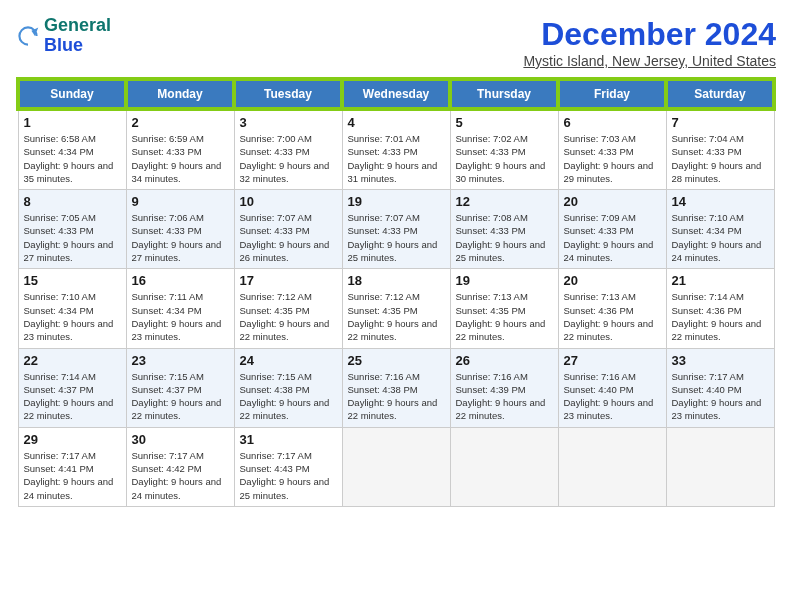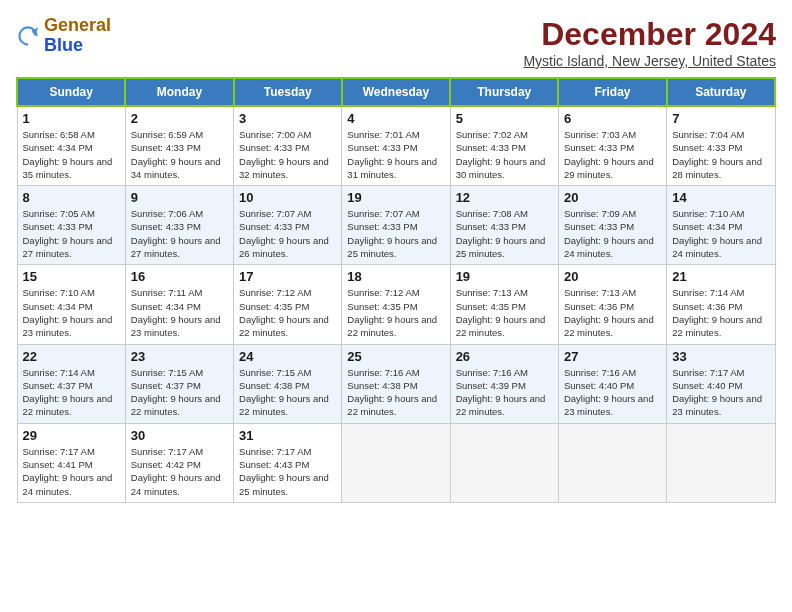--- a/index.html
+++ b/index.html
@@ -21,52 +21,52 @@
       align-items: center;
       gap: 4px;
     }
     .logo-text {
       font-size: 18px;
       font-weight: bold;
       color: #1a1a1a;
       line-height: 1.1;
     }
     .logo-text span {
-      color: #a16207;
+      color: #0f766e;
     }
     .logo-icon {
       width: 24px;
       height: 24px;
     }
     .title-area {
       text-align: right;
     }
     .month-title {
       font-size: 32px;
       font-weight: bold;
-      color: #7f1d1d;
+      color: #1d4ed8;
     }
     .location {
       font-size: 14px;
       color: #444;
       text-decoration: underline;
     }
     .calendar {
       width: 100%;
       border-collapse: collapse;
       font-size: 10.5px;
     }
     .calendar th {
       background: #3a7abf;
       color: #fff;
       text-align: center;
       padding: 6px 4px;
       font-size: 12px;
       font-weight: bold;
-      border: 2px solid #84cc16;
+      border: 4px solid #84cc16;
     }
     .calendar td {
       border: 1px solid #ccc;
       vertical-align: top;
       padding: 4px 5px;
       width: calc(100% / 7);
       min-height: 80px;
       background: #fff;
     }
     .calendar td.empty {

